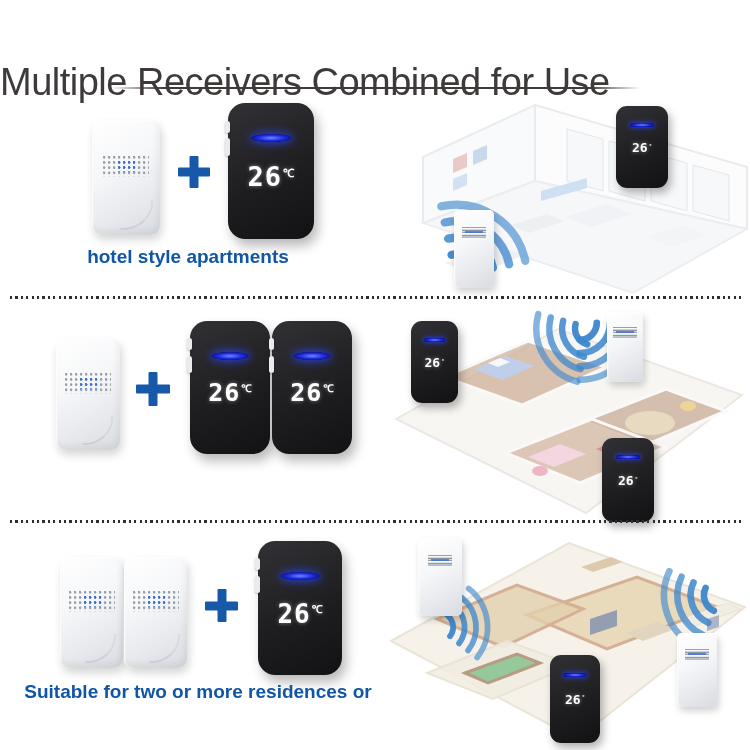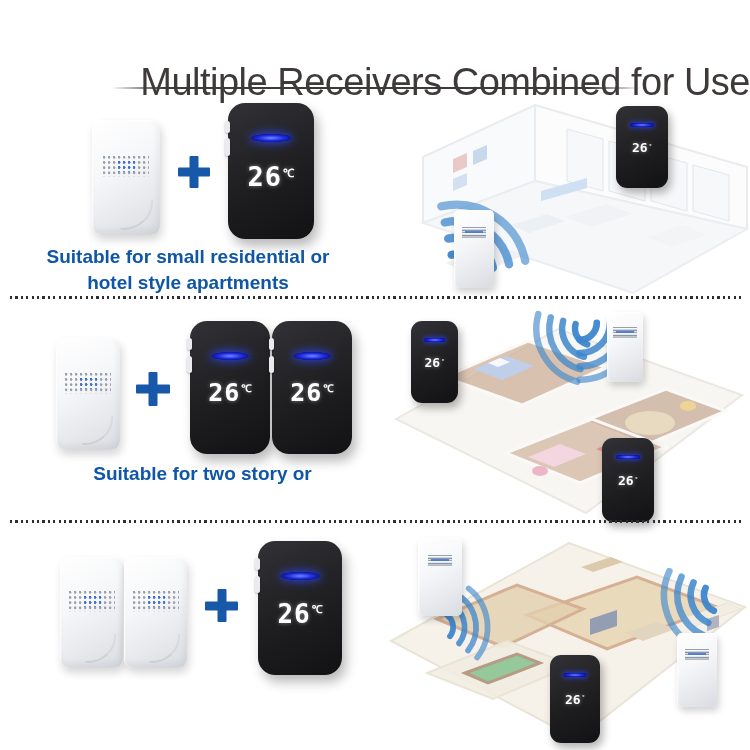--- a/index.html
+++ b/index.html
@@ -1,20 +1,20 @@
 <!DOCTYPE html>
 <html><head>
 <meta charset="utf-8">
 <style>
   html,body{margin:0;padding:0;background:#ffffff;}
   .stage{position:relative;width:750px;height:750px;background:#ffffff;overflow:hidden;
          font-family:"Liberation Sans",sans-serif;}
 
   
-  .title{position:absolute;top:36px;left:0;right:0;text-align:right;
+  .title{position:absolute;top:36px;left:0;right:0;text-align:left;
          font-size:38px;font-weight:400;color:#3e3a39;letter-spacing:-0.5px;}
   .title-rule{position:absolute;top:87px;left:111px;width:530px;height:2px;
          background:linear-gradient(to right,rgba(62,58,57,0),#3e3a39 10%,#3e3a39 90%,rgba(62,58,57,0));}
 
   
   .dotted{position:absolute;left:10px;right:6px;height:3px;
          background-image:repeating-linear-gradient(to right,#2e2e2e 0 2.2px,transparent 2.2px 5.4px);}
 
   
   .tx{position:absolute;border-radius:9px;
@@ -136,21 +136,20 @@
 
       <div class="rx mini" style="left:201px;top:11px;width:52px;height:82px;">
         <div class="led"></div>
         <div class="temp">
           <span>26</span><sup>°</sup>
         </div>
       </div>
     </div>
 
     <div class="caption" style="left:18px;top:244px;width:340px;">
-      <div>Suitable for small residential or</div>
       <div>hotel style apartments</div>
     </div>
   </section>
 
   <div class="dotted" style="top:296px;"></div>
 
   <section>
     <div class="tx" style="left:56px;top:338px;width:64px;height:112px;">
       <div class="grille"></div>
       <div class="crease"></div>
@@ -223,21 +222,20 @@
 
       <div class="rx mini" style="left:214px;top:135px;width:52px;height:84px;">
         <div class="led"></div>
         <div class="temp">
           <span>26</span><sup>°</sup>
         </div>
       </div>
     </div>
 
     <div class="caption" style="left:25px;top:461px;width:355px;">
-      <div>Suitable for two story or</div>
     </div>
   </section>
 
   <div class="dotted" style="top:520px;"></div>
 
   <section>
     <div class="tx" style="left:60px;top:557px;width:63px;height:111px;">
       <div class="grille"></div>
       <div class="crease"></div>
     </div>
@@ -301,16 +299,17 @@
 
       <div class="rx mini" style="left:165px;top:132px;width:50px;height:88px;">
         <div class="led"></div>
         <div class="temp">
           <span>26</span><sup>°</sup>
         </div>
       </div>
     </div>
 
     <div class="caption" style="left:0px;top:679px;width:396px;">
+      <div>Suitable for two or more residences or</div>
     </div>
   </section>
 
 </div>
 
 </body></html>

